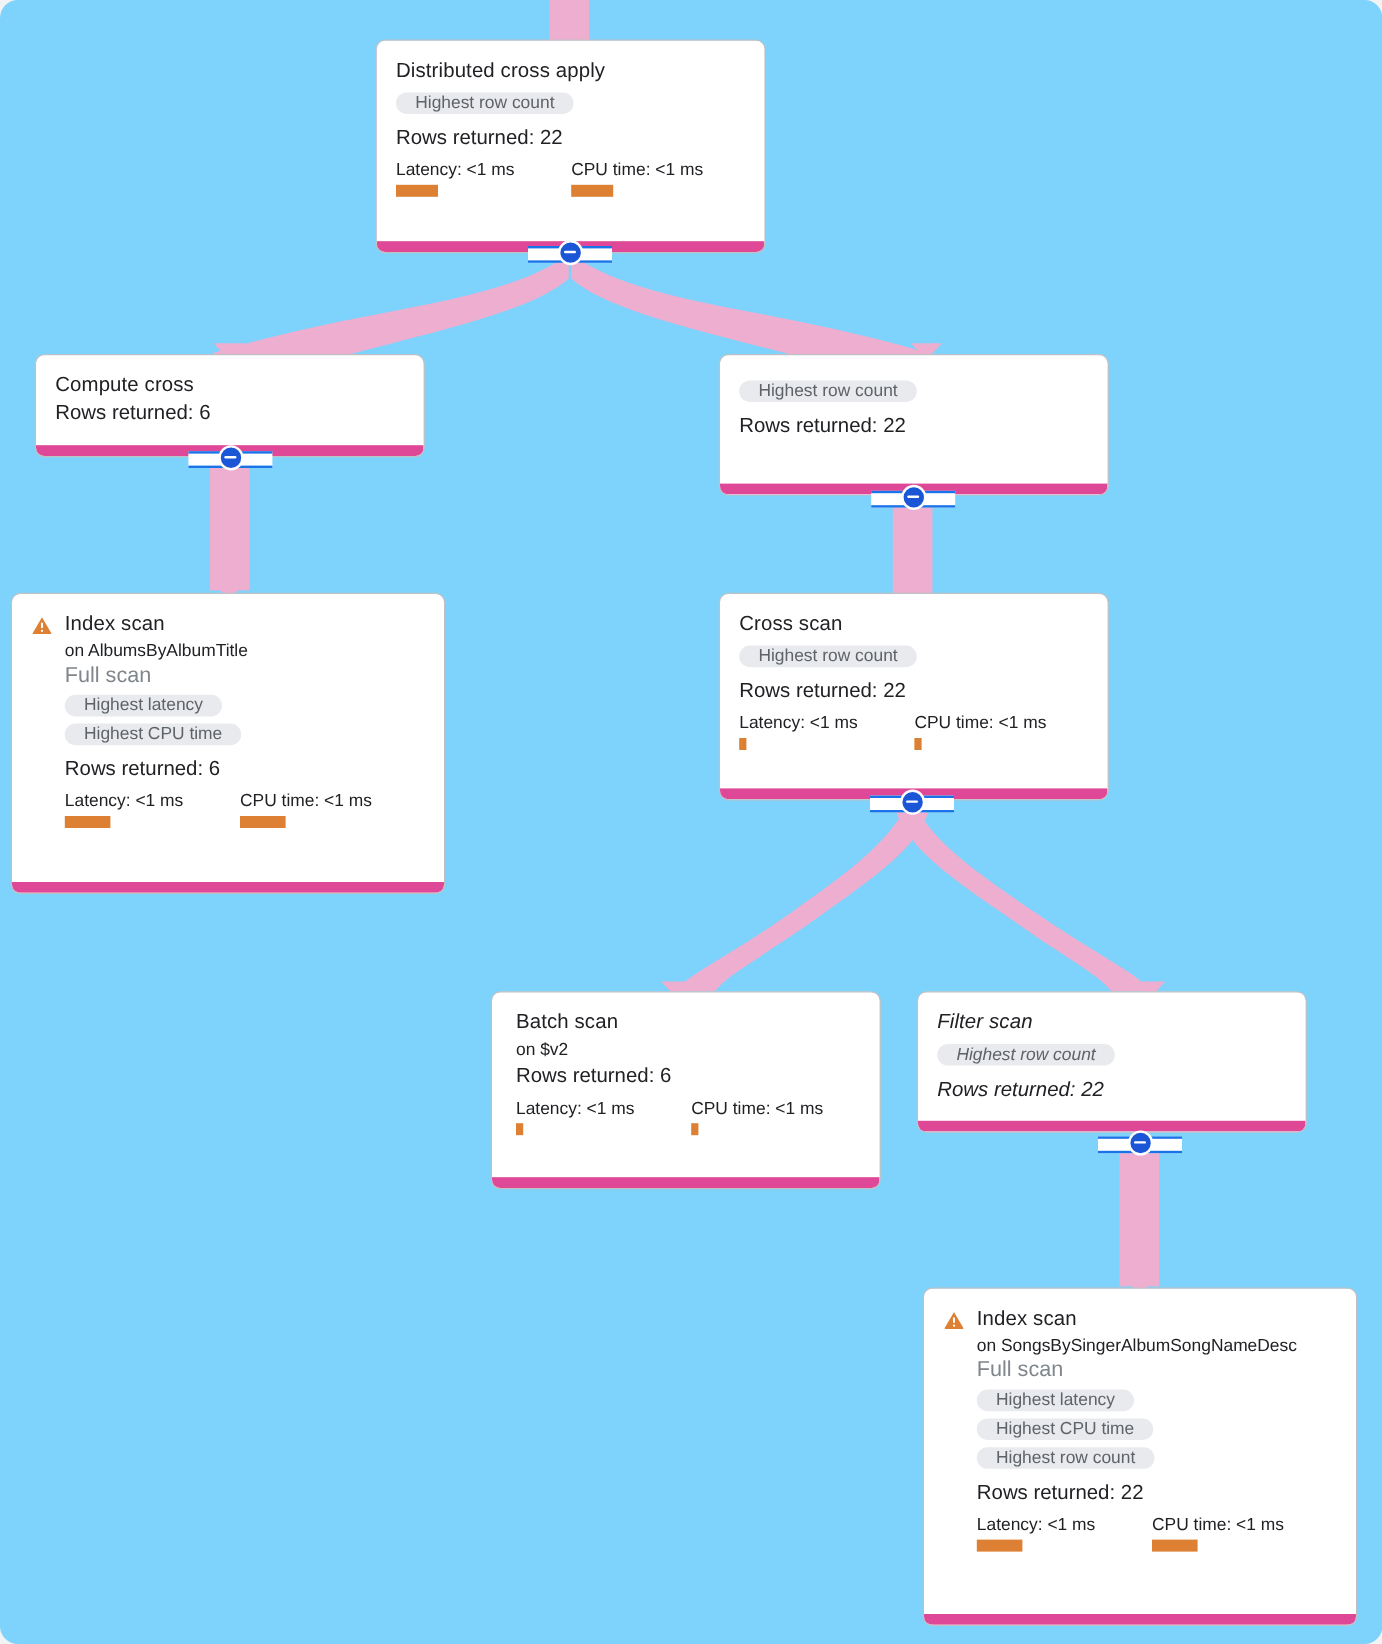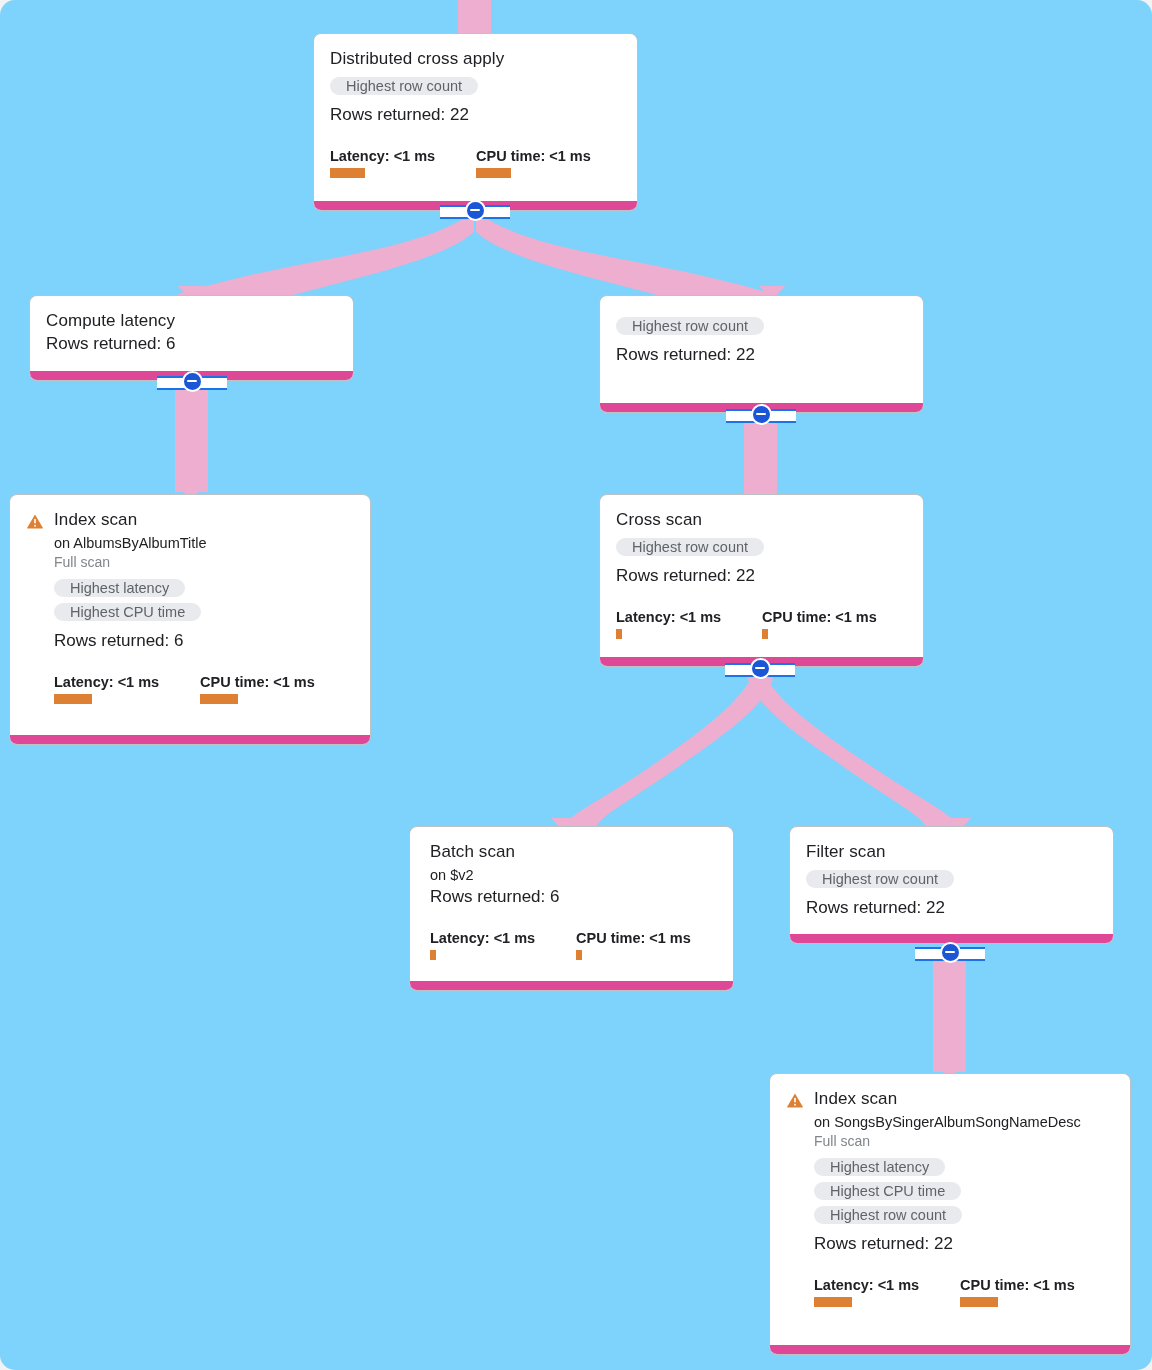--- a/index.html
+++ b/index.html
@@ -69,21 +69,21 @@
     white-space: nowrap;
   }
   .node-sub {
     font-size: 14.5px;
     line-height: 19px;
     color: #202124;
     white-space: nowrap;
     margin-top: 3px;
   }
   .node-sub2 {
-    font-size: 14px;
+    font-size: 18px;
     line-height: 19px;
     color: #80868b;
     white-space: nowrap;
   }
   .badges {
     margin-top: 4px;
   }
   .badge {
     display: inline-block;
     background: #e8eaed;
@@ -97,22 +97,21 @@
   }
   .rows {
     font-size: 17px;
     line-height: 19px;
     color: #202124;
     margin-top: 7px;
     white-space: nowrap;
   }
   .metrics {
     display: flex;
-    margin-top: 23px;
-    font-weight: bold;
+    margin-top: 9px;
   }
   .metric {
     flex: 0 0 auto;
   }
   .metric-label {
     font-size: 14.5px;
     line-height: 18px;
     color: #202124;
     white-space: nowrap;
   }
@@ -243,21 +242,21 @@
   <div class="collapse-btn" style="left:475px; top:210px;">
     <div class="collapse-rails"></div>
     <div class="collapse-circle">
       <div class="collapse-minus"></div>
     </div>
   </div>
 
   <div class="node" style="left:29px; top:295px; width:325px; height:86px;">
     <div class="node-head">
       <div class="node-body">
-        <div class="node-title">Compute latency</div>
+        <div class="node-title">Compute cross</div>
         <div class="rows" style="margin-top:2px;">Rows returned: 6</div>
       </div>
     </div>
     <div class="node-accent"></div>
   </div>
   <div class="collapse-btn" style="left:192px; top:381px;">
     <div class="collapse-rails"></div>
     <div class="collapse-circle">
       <div class="collapse-minus"></div>
     </div>
@@ -355,21 +354,21 @@
           <div class="metric">
             <div class="metric-label">CPU time: &lt;1 ms</div>
             <div class="metric-bar" style="width:6px;"></div>
           </div>
         </div>
       </div>
     </div>
     <div class="node-accent"></div>
   </div>
 
-  <div class="node" style="left:789px; top:826px; width:325px; height:118px;">
+  <div class="node" style="left:764px; top:826px; width:325px; height:118px;font-style:italic;">
     <div class="node-head">
       <div class="node-body">
         <div class="node-title">Filter scan</div>
         <div class="badges">
           <span class="badge">Highest row count</span>
         </div>
         <div class="rows">Rows returned: 22</div>
       </div>
     </div>
     <div class="node-accent"></div>

